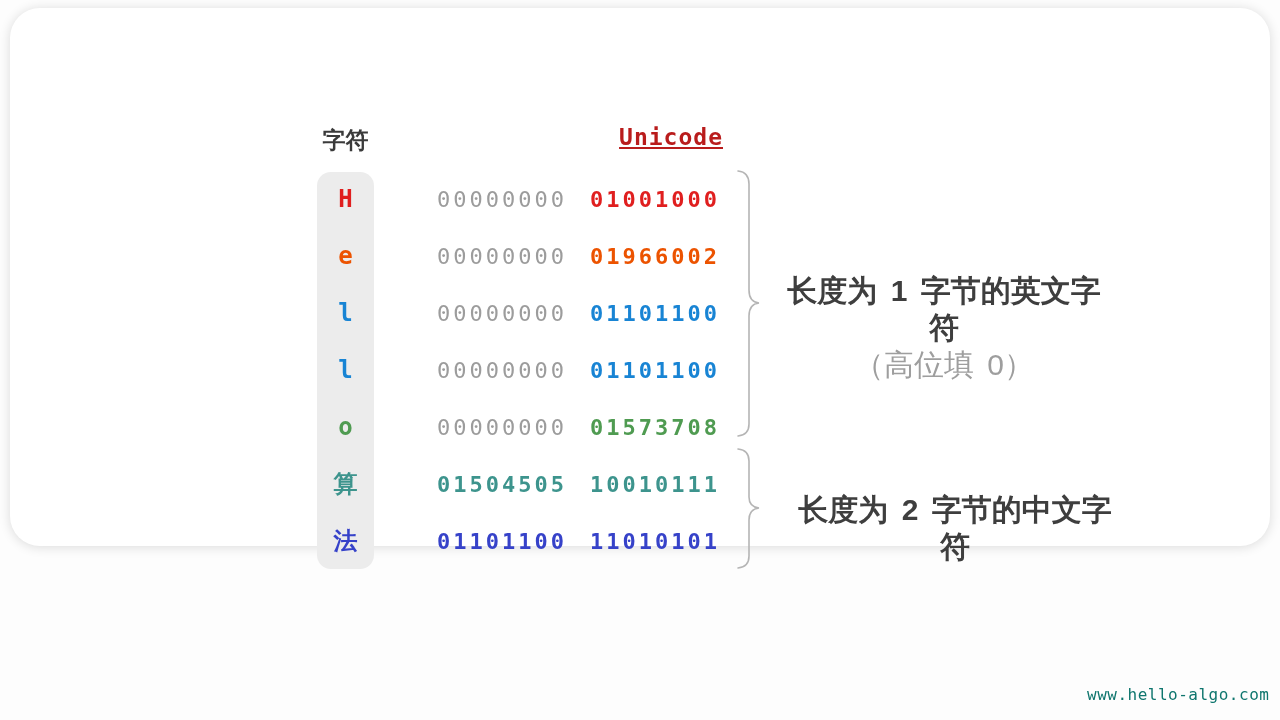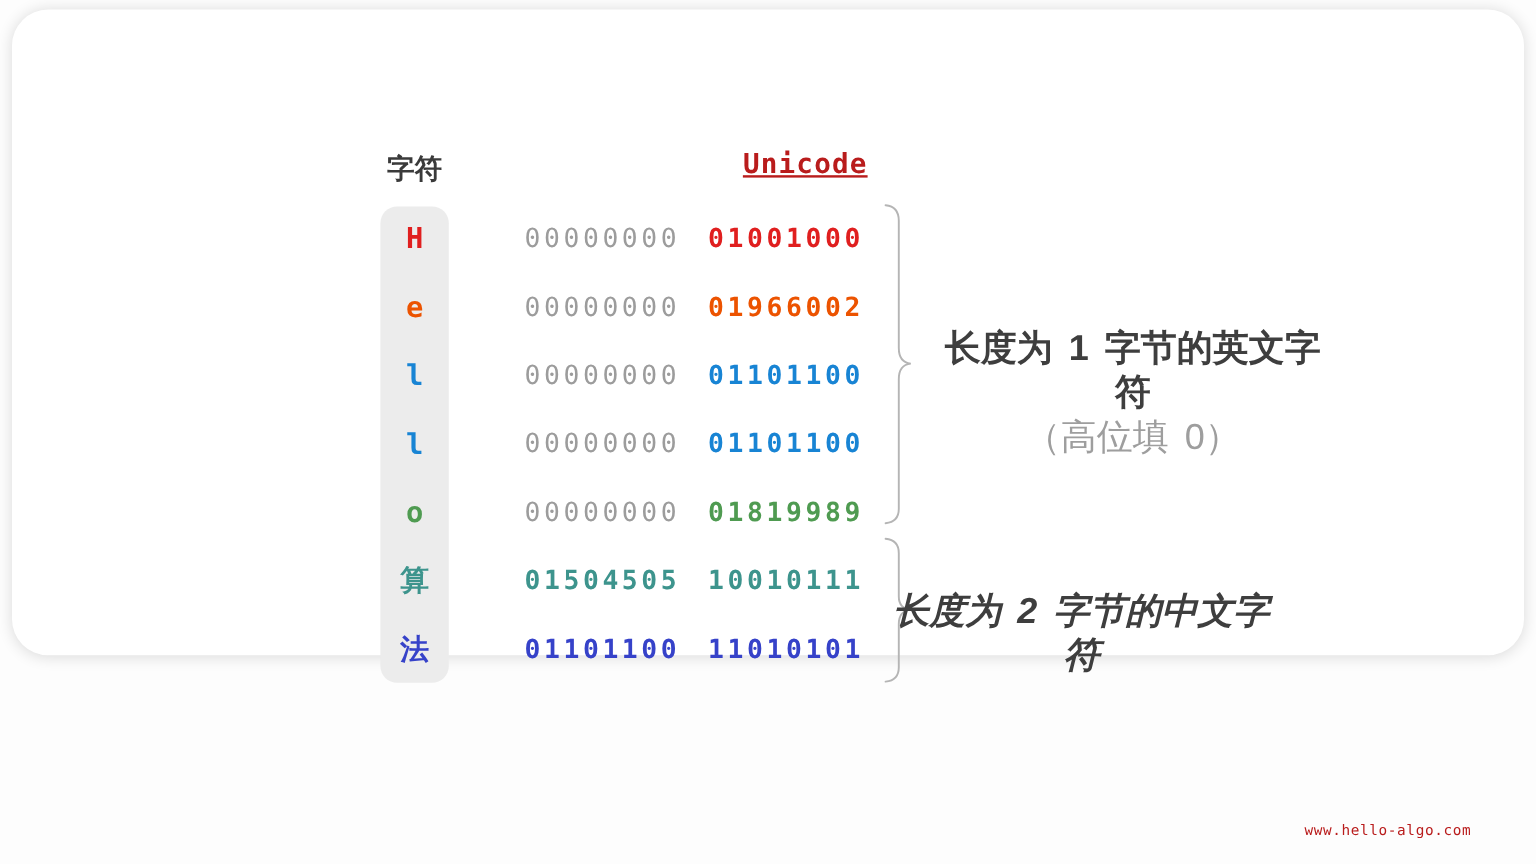--- a/index.html
+++ b/index.html
@@ -75,29 +75,29 @@
   }
   .annot {
     position: absolute;
     width: 322px;
     text-align: center;
     font-size: 30px;
     word-spacing: 5px;
     line-height: 37px;
   }
   .annot-en { left: 773px; top: 264px; }
-  .annot-cn { left: 730px; top: 483px; font-style: italic; }
+  .annot-cn { left: 784px; top: 483px; }
   .annot .l1 { color: #3e3e3e; font-weight: 600; }
   .annot .l2 { color: #9e9e9e; font-weight: normal; }
   .watermark {
     position: absolute;
     left: 1077px; top: 677px;
     font-family: "DejaVu Sans Mono", monospace;
-    font-size: 12px;
-    color: #b91c1c;
+    font-size: 16px;
+    color: #0f766e;
     letter-spacing: 0.5px;
   }
 </style>
 </head>
 <body>
 
 <div class="card">
 
   <div class="hdr-char">字符</div>
 
@@ -135,21 +135,21 @@
     <span class="bytes">
           <span class="byte" style="color: rgb(156, 156, 156);">00000000</span>
           <span class="byte bold" style="color: rgb(24, 132, 212);">01101100</span>
         </span>
   </div>
 
   <div class="row" style="top: 228px;">
     <span class="char" style="color: rgb(79, 155, 81);">o</span>
     <span class="bytes">
           <span class="byte" style="color: rgb(156, 156, 156);">00000000</span>
-          <span class="byte bold" style="color: rgb(79, 155, 81);">01819989</span>
+          <span class="byte bold" style="color: rgb(79, 155, 81);">01573708</span>
         </span>
   </div>
 
   <div class="row" style="top: 285px;">
     <span class="char" style="color: rgb(61, 148, 141);">算</span>
     <span class="bytes">
           <span class="byte bold" style="color: rgb(61, 148, 141);">01504505</span>
           <span class="byte bold" style="color: rgb(61, 148, 141);">10010111</span>
         </span>
   </div>

